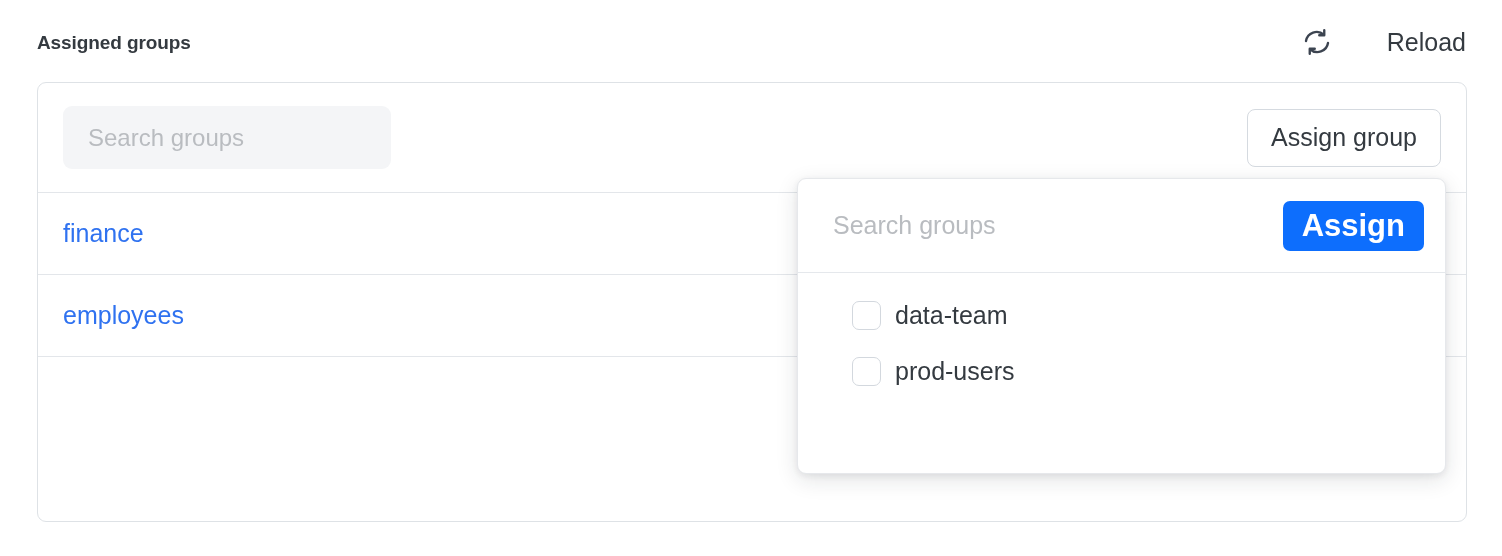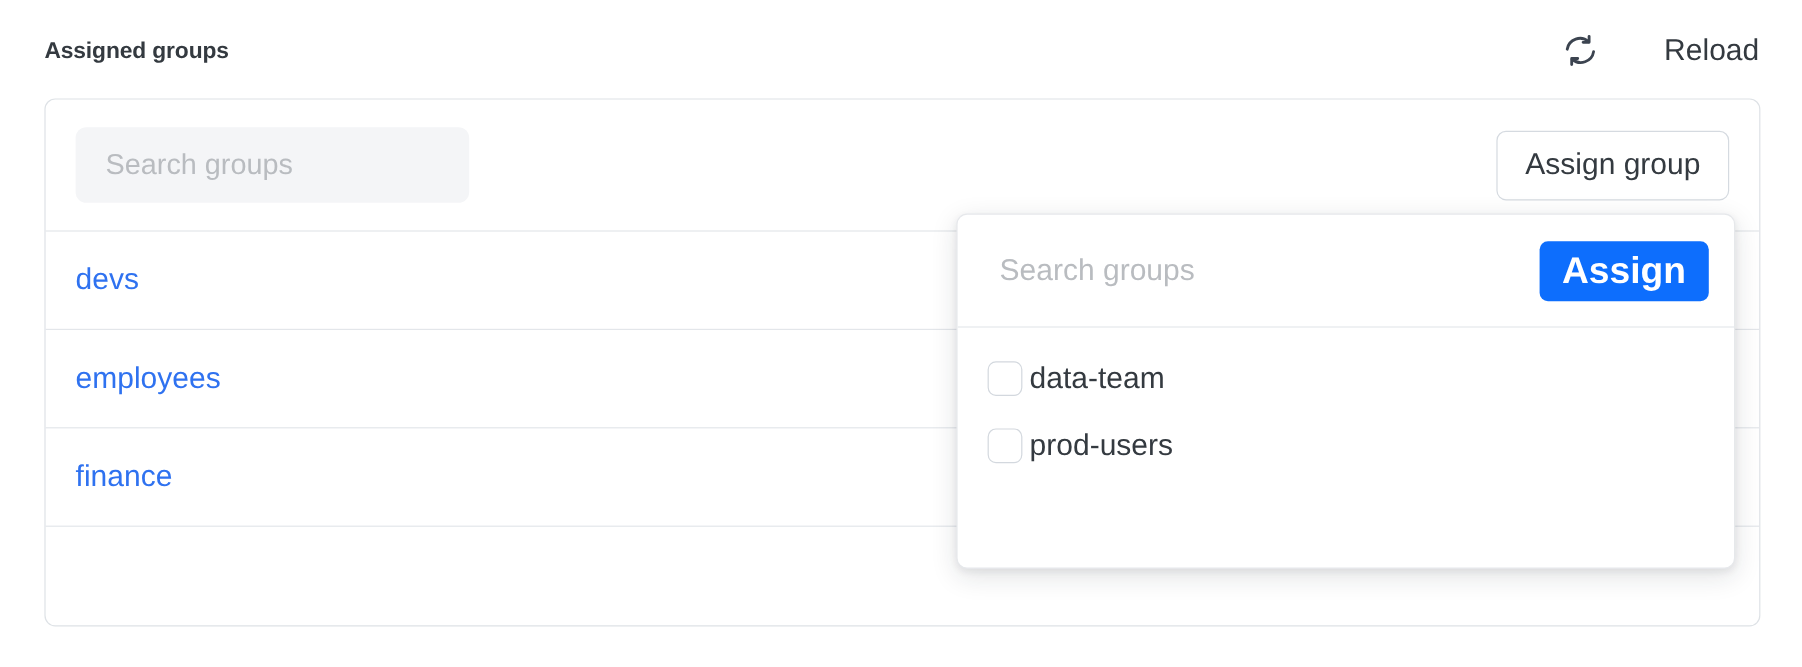--- a/index.html
+++ b/index.html
@@ -171,22 +171,22 @@
     white-space: nowrap;
   }
 
   .popover-list {
     padding: 14px 0 0 0;
   }
   .popover-item {
     height: 56px;
     display: flex;
     align-items: center;
-    gap: 6px;
-    padding: 0 25px;
+    gap: 14px;
+    padding: 0 54px;
     cursor: pointer;
   }
   .checkbox {
     width: 29px;
     height: 29px;
     min-width: 29px;
     border: 1px solid #d3d8de;
     border-radius: 7px;
     background: #ffffff;
     display: flex;
@@ -227,27 +227,24 @@
 
   <div class="card">
 
     <div class="card-toolbar">
       <input class="search-box" type="text" placeholder="Search groups" style="">
       <button class="assign-group-btn">Assign group</button>
     </div>
 
     <div class="group-table">
       <div class="group-row">
-        <a class="group-link">devs</a>
+        <a class="group-link">finance</a>
       </div>
       <div class="group-row">
         <a class="group-link">employees</a>
-      </div>
-      <div class="group-row">
-        <a class="group-link">finance</a>
       </div>
       <div class="group-row group-row-empty"></div>
     </div>
 
   </div>
 
   <div class="assign-popover">
 
     <div class="popover-header">
       <input class="popover-search" type="text" placeholder="Search groups" style="">

